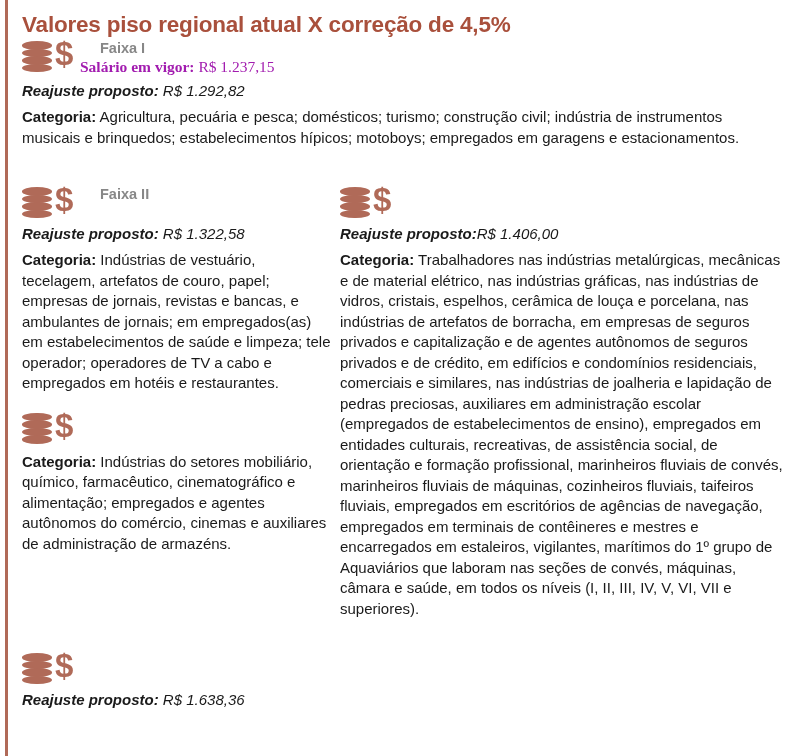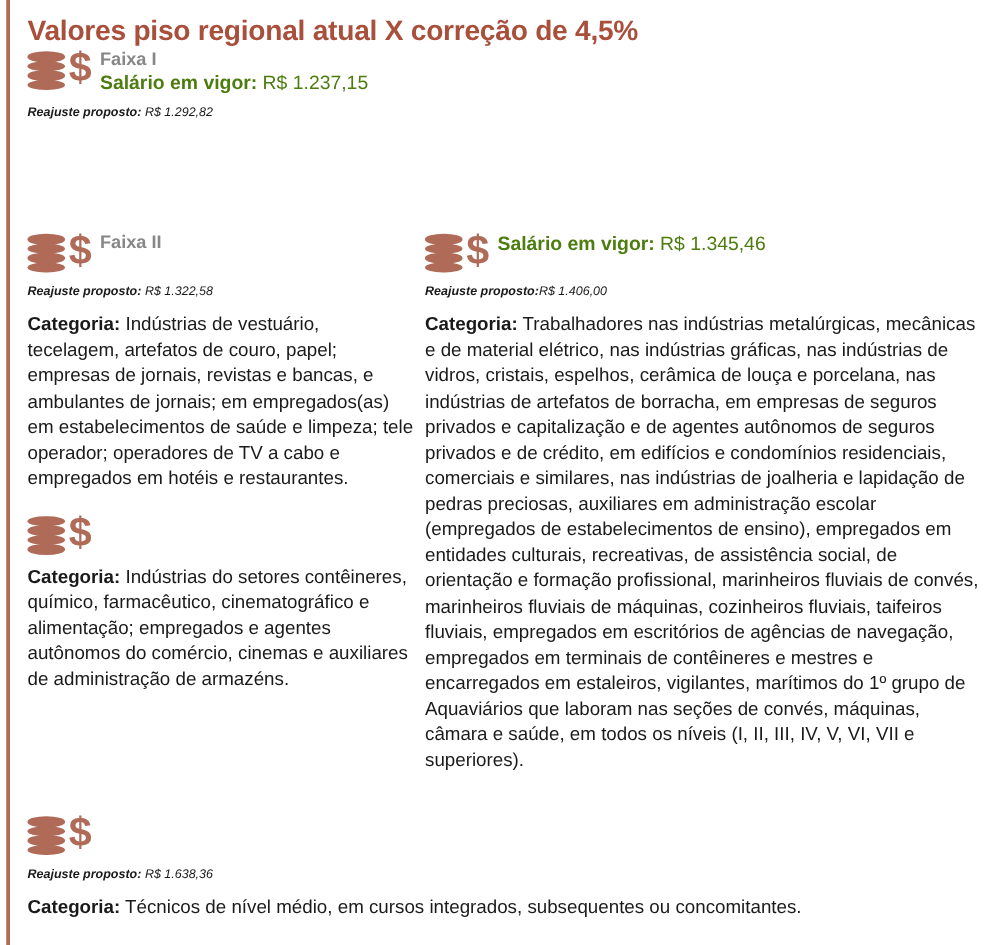--- a/index.html
+++ b/index.html
@@ -101,34 +101,35 @@
   }
   .head-text { flex: 1 1 auto; padding-top: 1px; }
 
   .faixa-label {
     color: #878787;
     font-family: "Liberation Sans Narrow", "Liberation Sans", sans-serif;
     font-weight: bold;
     font-size: 14.5px;
     line-height: 15px;
     margin-bottom: 2px;
+    margin-left: 20px;
   }
 
   .salary-line {
-    font-family: Liberation Sans, sans-serif;
+    font-family: Liberation Serif, serif;
     font-size: 15.5px;
     line-height: 17px;
-    color: #4d7c0f;
+    color: #a21caf;
   }
   .salary-line .lbl { font-weight: bold; }
   .salary-line .val { font-weight: normal; }
 
   .adjust-line {
     font-family: "Liberation Sans Narrow", "Liberation Sans", sans-serif;
-    font-size: 10px;
+    font-size: 15px;
     line-height: 17px;
     font-style: italic;
     color: #1a1a1a;
     margin-top: 7px;
   }
   .adjust-line .lbl { font-weight: bold; }
   .adjust-line .val { font-weight: normal; }
 
   .cat-line {
     font-family: "Liberation Sans Narrow", "Liberation Sans", sans-serif;
@@ -180,20 +181,24 @@
           <div class="faixa-label">Faixa I</div>
           <div class="salary-line">
             <span class="lbl">Salário em vigor:</span>
             <span class="val">R$ 1.237,15</span>
           </div>
         </span>
       </div>
       <div class="adjust-line">
         <span class="lbl">Reajuste proposto:</span><span> </span><span class="val">R$ 1.292,82</span>
       </div>
+      <div class="cat-line">
+        <span class="lbl">Categoria:</span>
+        <span>Agricultura, pecuária e pesca; domésticos; turismo; construção civil; indústria de instrumentos musicais e brinquedos; estabelecimentos hípicos; motoboys; empregados em garagens e estacionamentos.</span>
+      </div>
     </div>
 
     <div id="col-left">
 
       <div class="band" id="band-2">
         <div class="band-head">
           <span class="coin-icon">
             <span class="coin-stack">
               <i></i>
                 <i></i>
@@ -222,43 +227,39 @@
               <i></i>
                 <i></i>
                 <i></i>
                 <i></i>
             </span>
             <span class="dollar">$</span>
           </span>
         </div>
         <div class="cat-line">
           <span class="lbl">Categoria:</span>
-          <span>Indústrias do setores contêineres, químico, farmacêutico, cinematográfico e alimentação; empregados e agentes autônomos do comércio, cinemas e auxiliares de administração de armazéns.</span>
+          <span>Indústrias do setores mobiliário, químico, farmacêutico, cinematográfico e alimentação; empregados e agentes autônomos do comércio, cinemas e auxiliares de administração de armazéns.</span>
         </div>
       </div>
 
     </div>
 
     <div id="col-right">
       <div class="band" id="band-4">
         <div class="band-head">
           <span class="coin-icon">
             <span class="coin-stack">
               <i></i>
                 <i></i>
                 <i></i>
                 <i></i>
             </span>
             <span class="dollar">$</span>
           </span>
           <span class="head-text">
-            <div class="salary-line">
-              <span class="lbl">Salário em vigor:</span>
-              <span class="val">R$ 1.345,46</span>
-            </div>
           </span>
         </div>
         <div class="adjust-line">
           <span class="lbl">Reajuste proposto:</span><span></span><span class="val">R$ 1.406,00</span>
         </div>
         <div class="cat-line">
           <span class="lbl">Categoria:</span>
           <span>Trabalhadores nas indústrias metalúrgicas, mecânicas e de material elétrico, nas indústrias gráficas, nas indústrias de vidros, cristais, espelhos, cerâmica de louça e porcelana, nas indústrias de artefatos de borracha, em empresas de seguros privados e capitalização e de agentes autônomos de seguros privados e de crédito, em edifícios e condomínios residenciais, comerciais e similares, nas indústrias de joalheria e lapidação de pedras preciosas, auxiliares em administração escolar (empregados de estabelecimentos de ensino), empregados em entidades culturais, recreativas, de assistência social, de orientação e formação profissional, marinheiros fluviais de convés, marinheiros fluviais de máquinas, cozinheiros fluviais, taifeiros fluviais, empregados em escritórios de agências de navegação, empregados em terminais de contêineres e mestres e encarregados em estaleiros, vigilantes, marítimos do 1º grupo de Aquaviários que laboram nas seções de convés, máquinas, câmara e saúde, em todos os níveis (I, II, III, IV, V, VI, VII e superiores).</span>
         </div>
       </div>
@@ -274,20 +275,16 @@
               <i></i>
           </span>
           <span class="dollar">$</span>
         </span>
         <span class="head-text">
         </span>
       </div>
       <div class="adjust-line">
         <span class="lbl">Reajuste proposto:</span><span> </span><span class="val">R$ 1.638,36</span>
       </div>
-      <div class="cat-line">
-        <span class="lbl">Categoria:</span>
-        <span>Técnicos de nível médio, em cursos integrados, subsequentes ou concomitantes.</span>
-      </div>
     </div>
 
   </div>
 </div>
 
 </body></html>

